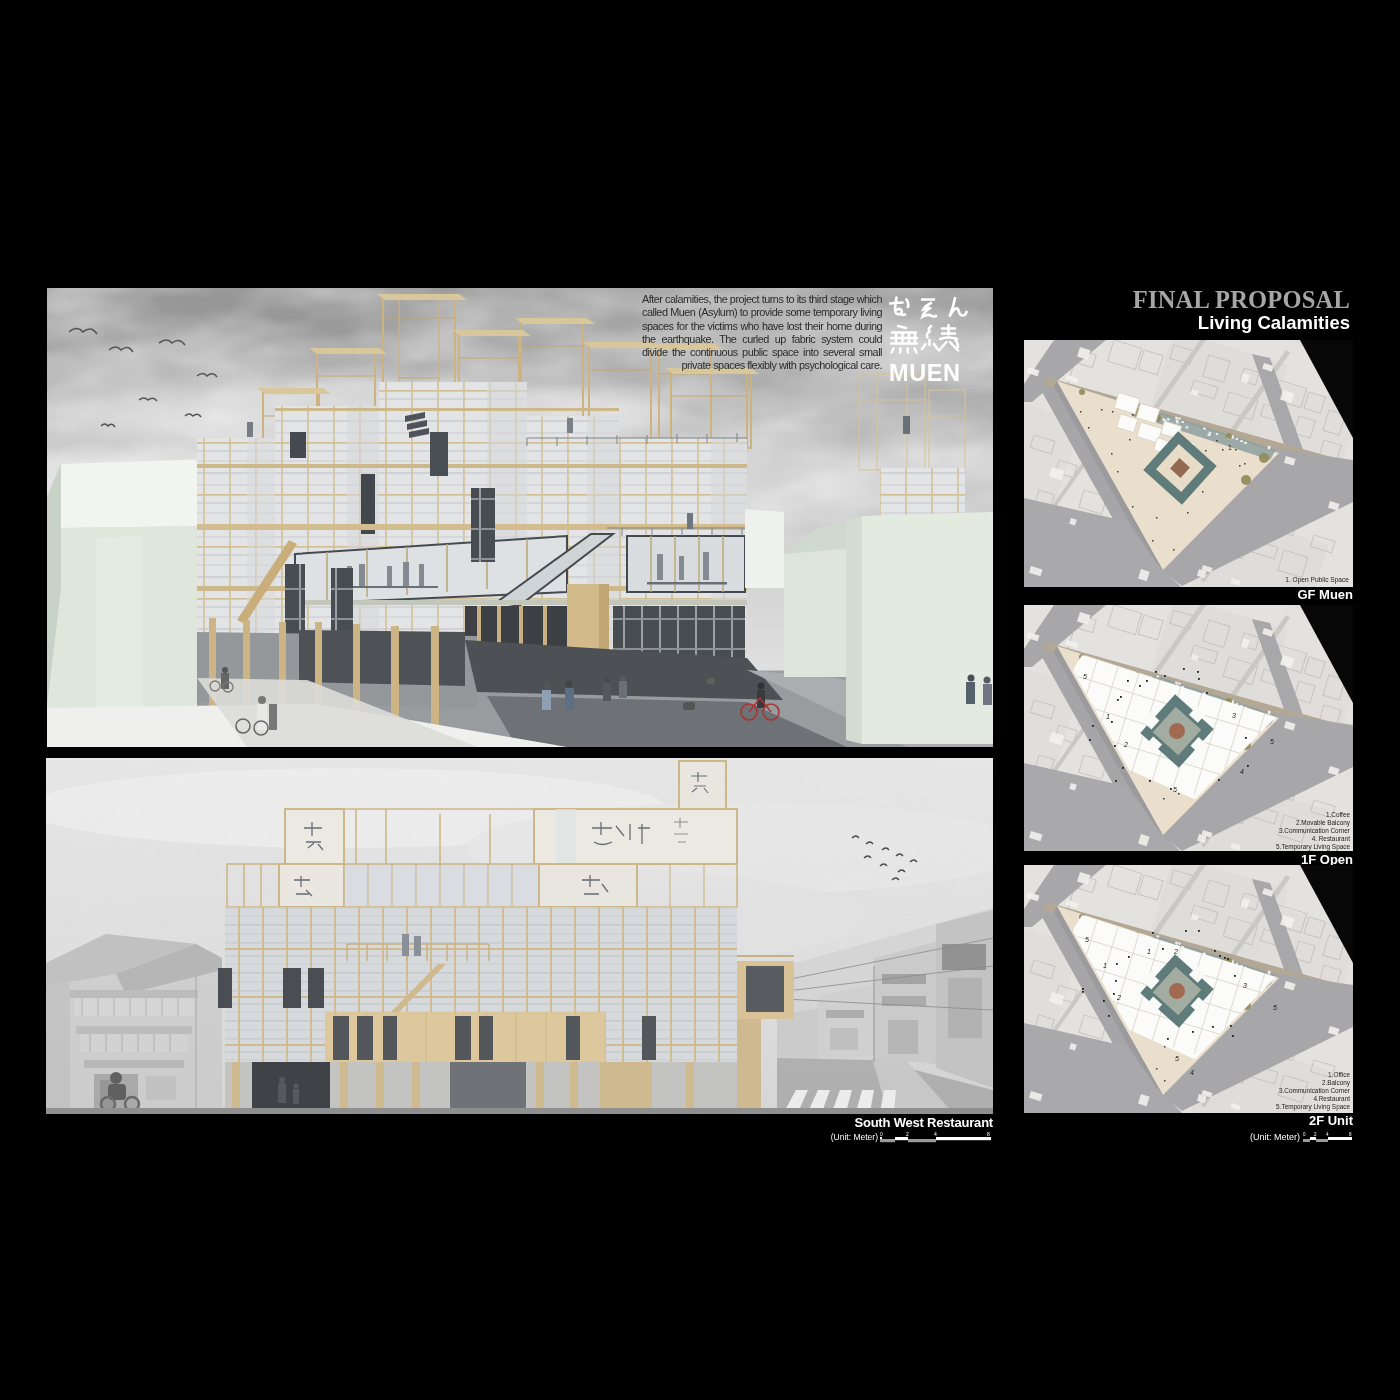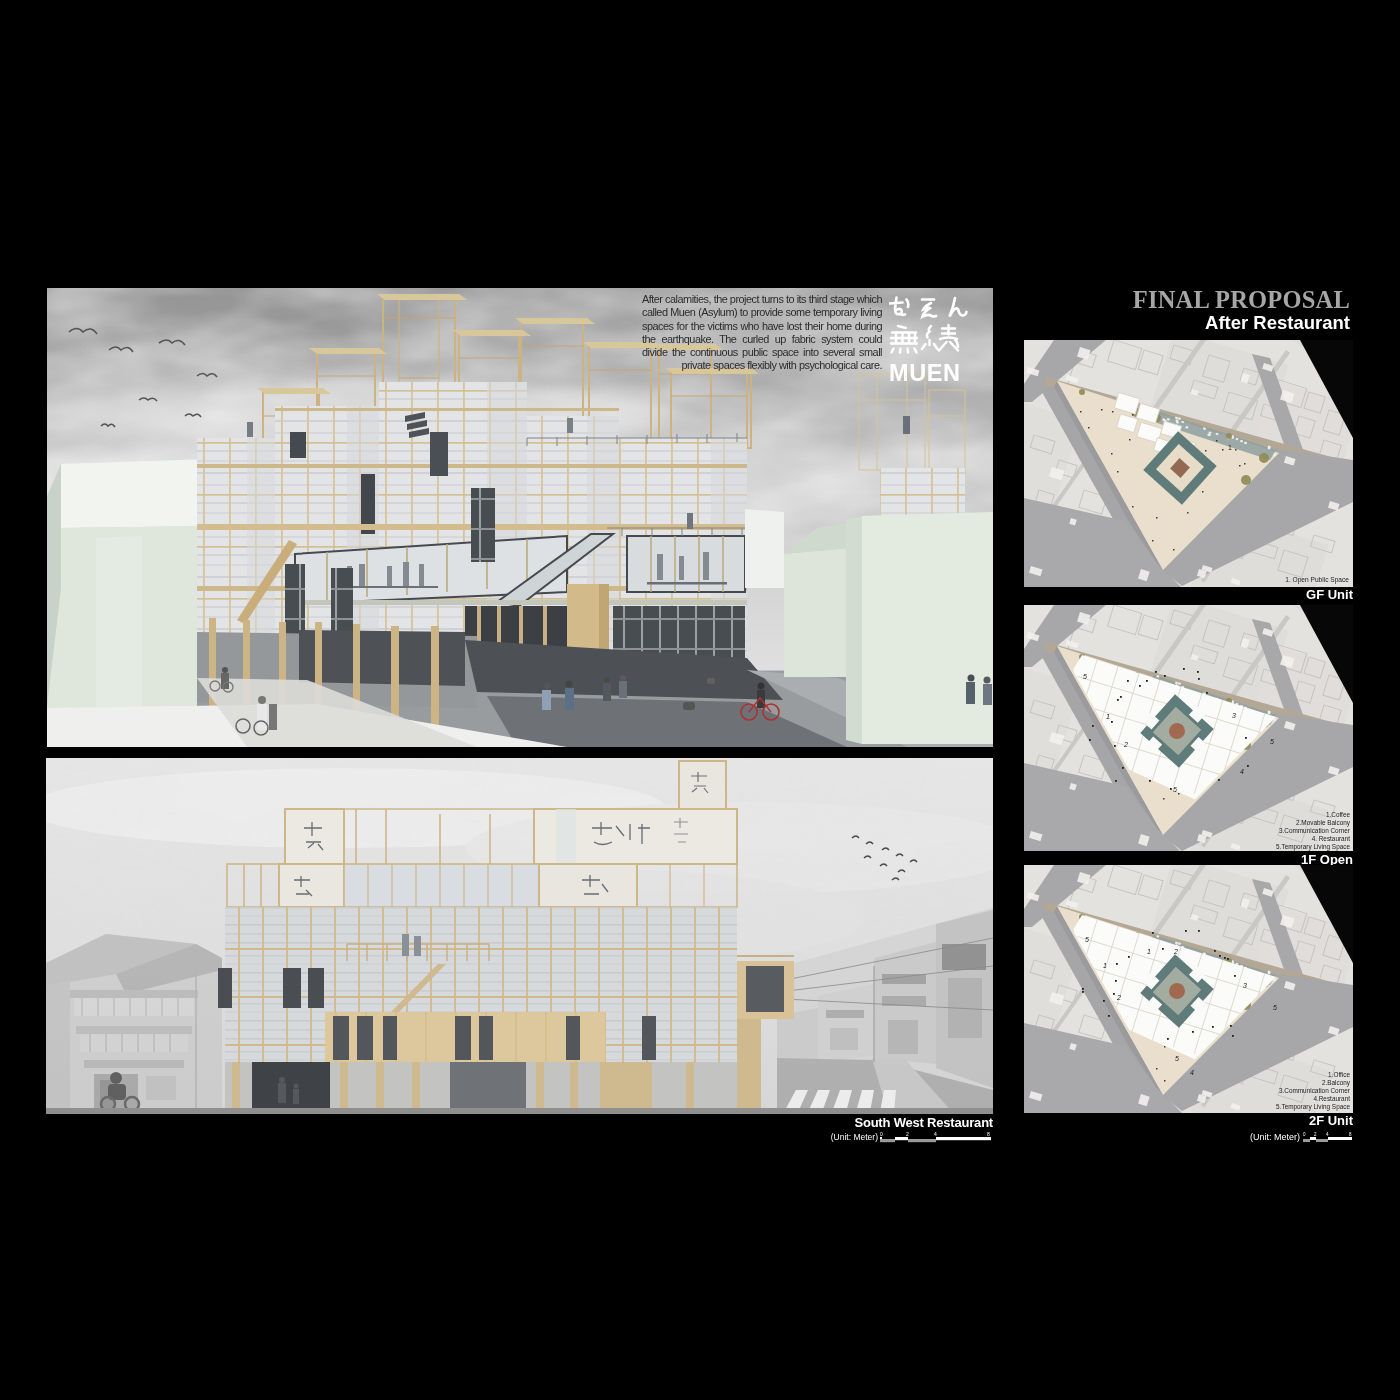--- a/index.html
+++ b/index.html
@@ -521,21 +521,21 @@
   <rect x="0" y="6" width="2" height="5" fill="#fff"></rect>
   <rect x="0" y="8" width="15" height="3.2" fill="#9a9a9a"></rect>
   <rect x="15" y="6" width="13" height="3.2" fill="#fff"></rect>
   <rect x="28" y="8" width="28" height="3.2" fill="#9a9a9a"></rect>
   <rect x="56" y="6" width="55" height="3.2" fill="#fff"></rect>
 </svg>
 </div>
 
 <div class="abs" style="left:953px;top:277px;width:397px;text-align:right;font-size:24.5px;font-weight:bold;color:#a6a6a6;letter-spacing:0.2px;font-family:Liberation Serif, serif;">FINAL PROPOSAL</div>
 
-<div class="abs wt" style="left:953px;top:303px;width:397px;text-align:right;font-size:18.5px;font-weight:bold;">After Restaurant</div>
+<div class="abs wt" style="left:953px;top:303px;width:397px;text-align:right;font-size:18.5px;font-weight:bold;">Living Calamities</div>
 
 <div class="abs" id="plan1" style="left:1024px;top:331px;width:329px;height:247px;background:#101010;">
 <svg width="329" height="247" viewBox="0 0 329 247" xmlns="http://www.w3.org/2000/svg">
 
 <rect width="329" height="248" fill="#e3e2df"></rect>
 
 <g opacity="0.8">
 <rect x="150" y="-10" width="120" height="80" transform="rotate(17 150 -10)" fill="#deddd9"></rect>
 <rect x="250" y="40" width="90" height="70" transform="rotate(17 250 40)" fill="#dfddd9"></rect>
 <rect x="-10" y="60" width="70" height="90" transform="rotate(17 -10 60)" fill="#dededa"></rect>
@@ -704,21 +704,21 @@
 <rect x="-17" y="-17" width="34" height="34" fill="#e7dcc7"></rect>
 <rect x="-7" y="-7" width="14" height="14" fill="#936952"></rect>
 </g>
 
 <text x="204" y="110" font-size="7" fill="#222" font-family="Liberation Sans, sans-serif">1</text>
 
 <text x="325" y="242" text-anchor="end" font-size="6.6" fill="#1c1c1c" font-family="Liberation Sans, sans-serif">1. Open Public Space</text>
 </svg>
 </div>
 
-<div class="abs wt" style="left:1100px;top:578px;width:253px;text-align:right;font-size:13px;font-weight:bold;">GF Unit</div>
+<div class="abs wt" style="left:1100px;top:578px;width:253px;text-align:right;font-size:13px;font-weight:bold;">GF Muen</div>
 
 <div class="abs" id="plan2" style="left:1024px;top:596px;width:329px;height:246px;background:#101010;">
 <svg width="329" height="246" viewBox="0 0 329 246" xmlns="http://www.w3.org/2000/svg">
 
 <rect width="329" height="248" fill="#e3e2df"></rect>
 
 <g opacity="0.8">
 <rect x="150" y="-10" width="120" height="80" transform="rotate(17 150 -10)" fill="#deddd9"></rect>
 <rect x="250" y="40" width="90" height="70" transform="rotate(17 250 40)" fill="#dfddd9"></rect>
 <rect x="-10" y="60" width="70" height="90" transform="rotate(17 -10 60)" fill="#dededa"></rect>

